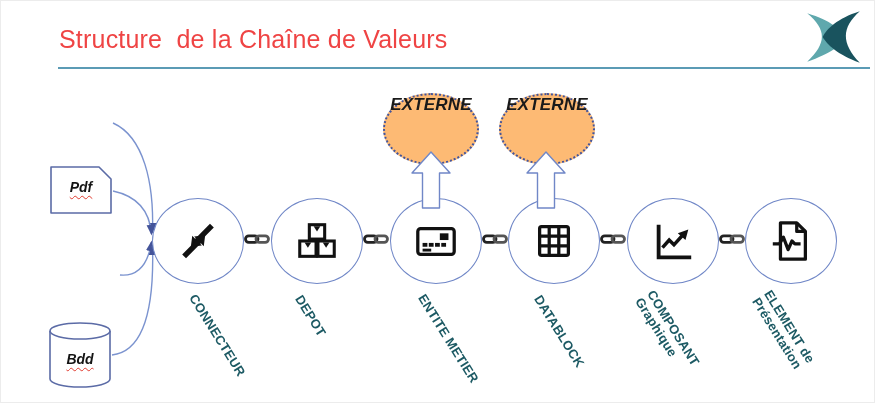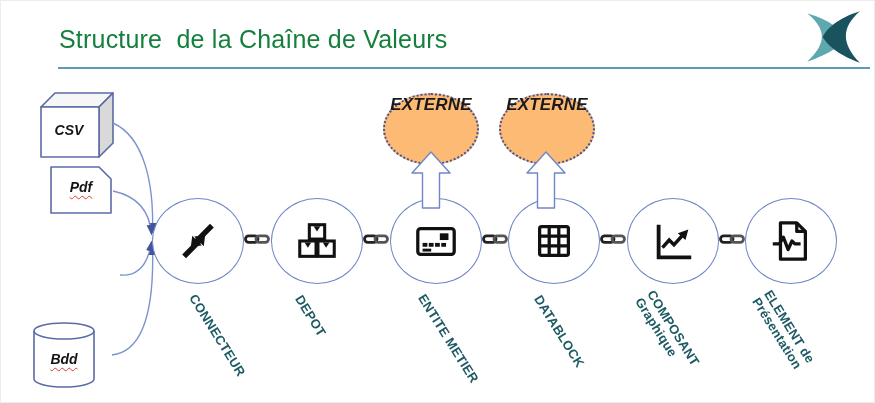--- a/index.html
+++ b/index.html
@@ -1,21 +1,21 @@
 <!DOCTYPE html>
 <html><head>
 <meta charset="utf-8">
 <style>
   html,body{margin:0;padding:0;background:#fff;}
   .slide{
     position:relative;width:875px;height:403px;background:#fff;overflow:hidden;
     font-family:"Liberation Sans",sans-serif;border:1px solid #ececec;box-sizing:border-box;
   }
   .title{
-    position:absolute;left:58px;top:24px;font-size:25px;color:#15803d;
+    position:absolute;left:58px;top:24px;font-size:25px;color:#ef4444;
     white-space:pre;letter-spacing:.2px;
   }
   .rule{position:absolute;left:57px;top:66px;width:812px;height:2px;background:#5b9bb5;}
   .logo{position:absolute;left:799px;top:5px;width:66px;height:62px;}
 
   .src{position:absolute;}
   .src svg{display:block;}
   .src-label{
     position:absolute;font-style:italic;font-weight:700;font-size:14px;color:#141414;
     text-align:center;
@@ -54,40 +54,30 @@
 <div class="slide">
 
   <div class="title">Structure  de la Chaîne de Valeurs</div>
   <div class="rule"></div>
 
   <svg class="logo" viewBox="0 0 64 60">
     <path fill="#5fa8ad" d="M7,7 C26,23 26,36 7,54 C30,46 40,38 44,31 C40,23 30,14 7,7 Z"></path>
     <path fill="#19535e" d="M58,5 C40,21 40,36 58,55 C36,47 26,37 22,30 C26,22 36,12 58,5 Z"></path>
   </svg>
 
-  <div class="src" style="left:38px;top:90px;width:78px;height:70px;">
-    <svg width="78" height="70" viewBox="0 0 78 70">
-      <g stroke="#5b6ba6" stroke-width="1.6" stroke-linejoin="round">
-        <polygon points="2,16 16,2 74,2 60,16" fill="#f6f6f6"></polygon>
-        <polygon points="60,16 74,2 74,52 60,66" fill="#d9d9d9"></polygon>
-        <rect x="2" y="16" width="58" height="50" fill="#ffffff"></rect>
-      </g>
-    </svg>
-    <div class="src-label" style="left:0;top:31px;width:60px;">CSV</div>
-  </div>
 
   <div class="src" style="left:49px;top:165px;width:62px;height:48px;border-radius:20px;">
     <svg width="62" height="48" viewBox="0 0 62 48">
       <polygon points="1,1 49,1 61,13 61,47 1,47" fill="#ffffff" stroke="#5b6ba6" stroke-width="1.6" stroke-linejoin="round"></polygon>
     </svg>
     <div class="src-label squiggle" style="left:0;top:13px;width:62px;">Pdf</div>
   </div>
 
 
-  <div class="src" style="left:31px;top:320px;width:64px;height:68px;">
+  <div class="src" style="left:47px;top:320px;width:64px;height:68px;">
     <svg width="64" height="68" viewBox="0 0 64 68">
       <g fill="#ffffff" stroke="#5b6ba6" stroke-width="1.6">
         <path d="M2,10 L2,58 A30,8 0 0 0 62,58 L62,10"></path>
         <ellipse cx="32" cy="10" rx="30" ry="8"></ellipse>
       </g>
     </svg>
     <div class="src-label squiggle" style="left:0;top:30px;width:64px;">Bdd</div>
   </div>
 
   <svg class="flow-arrows" width="70" height="300" viewBox="0 0 70 300">

